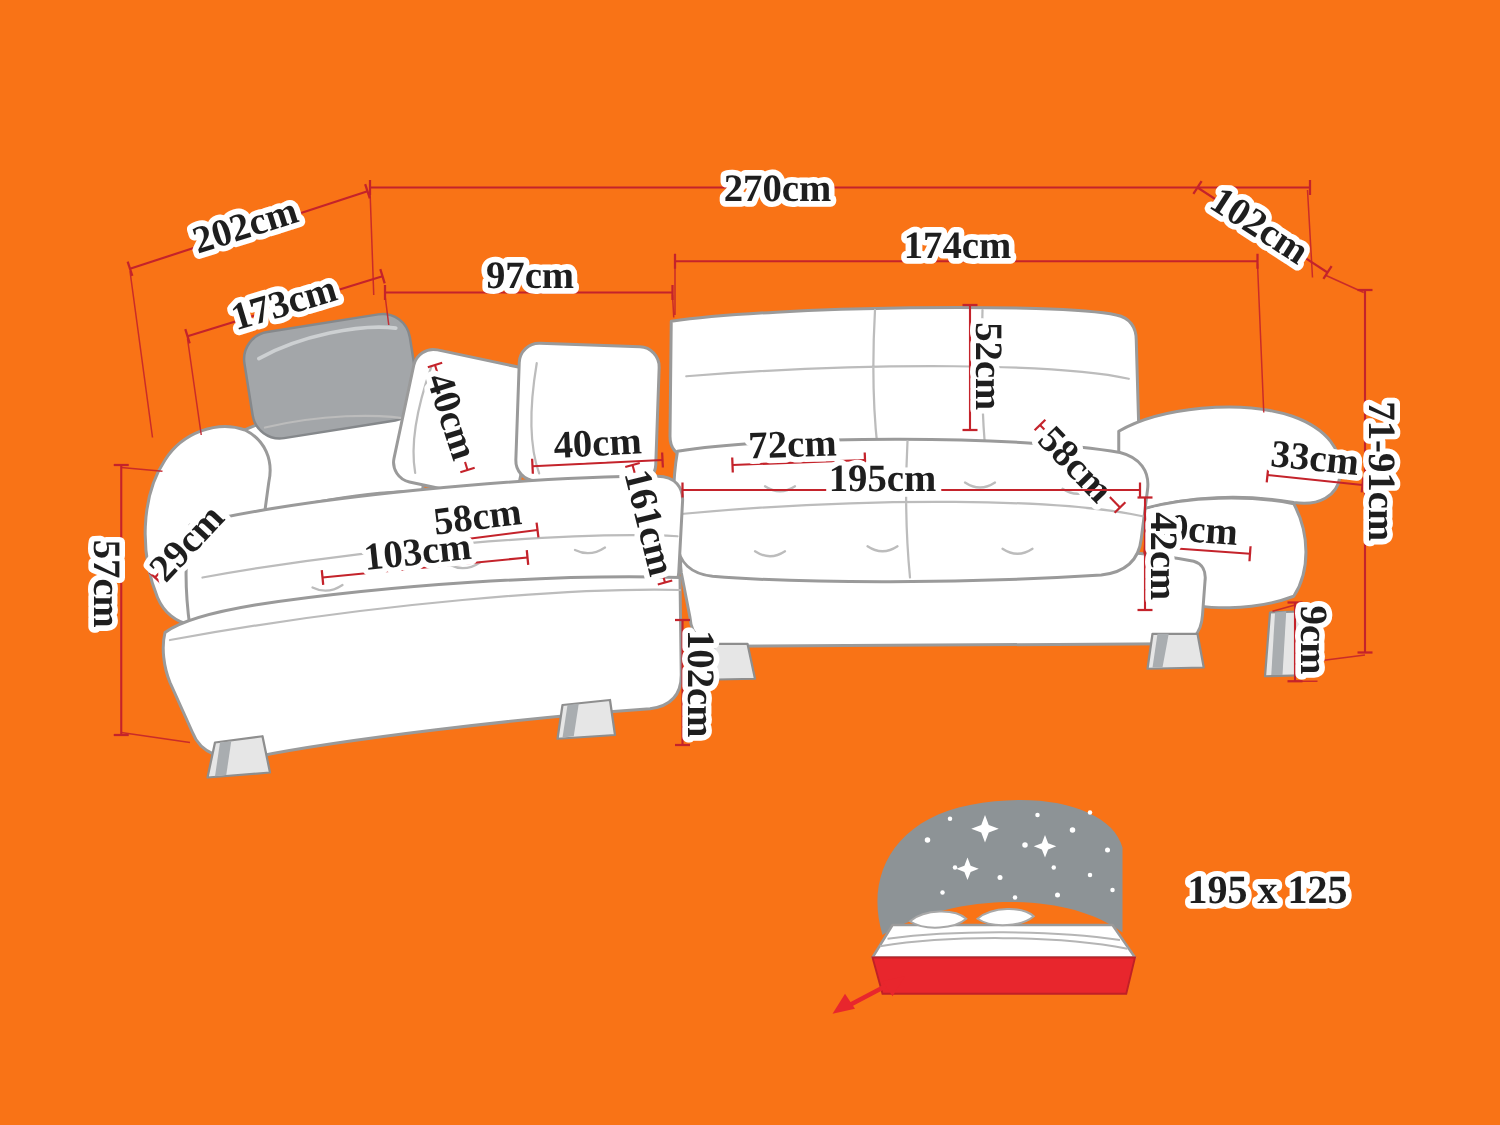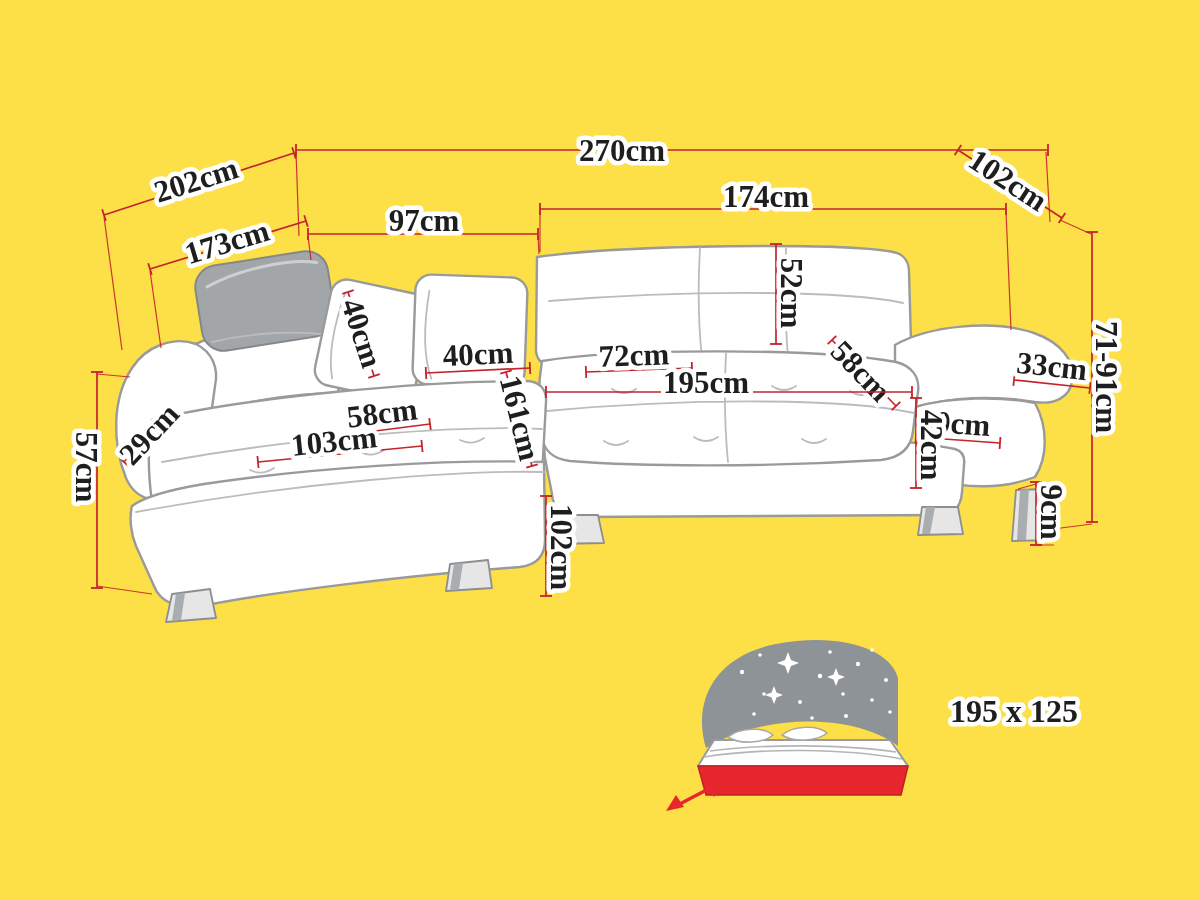--- a/index.html
+++ b/index.html
@@ -1,16 +1,16 @@
 <!DOCTYPE html>
 <html><head>
 <meta charset="utf-8">
 <style>
   html,body { margin:0; padding:0; background:#ffffff; }
-  .stage { position:relative; width:1200px; height:900px; background:#fde047; overflow:hidden; }
+  .stage { position:relative; width:1200px; height:900px; background:#f97316; overflow:hidden; }
   svg { display:block; }
 
   
   .panel   { fill:#ffffff; stroke:#9a9a9a; stroke-width:2.4; stroke-linejoin:round; stroke-linecap:round; }
   .crease  { fill:none; stroke:#bcbcbc; stroke-width:1.8; stroke-linecap:round; }
   .headrest    { fill:#a3a6a9; stroke:#85888b; stroke-width:2; }
   .headrest-hl { fill:none; stroke:#cdd0d2; stroke-width:3; stroke-linecap:round; }
   .foot        { fill:#e6e6e6; stroke:#8e8e8e; stroke-width:1.8; stroke-linejoin:round; }
   .foot-stripe { fill:#a9adb0; }
 

